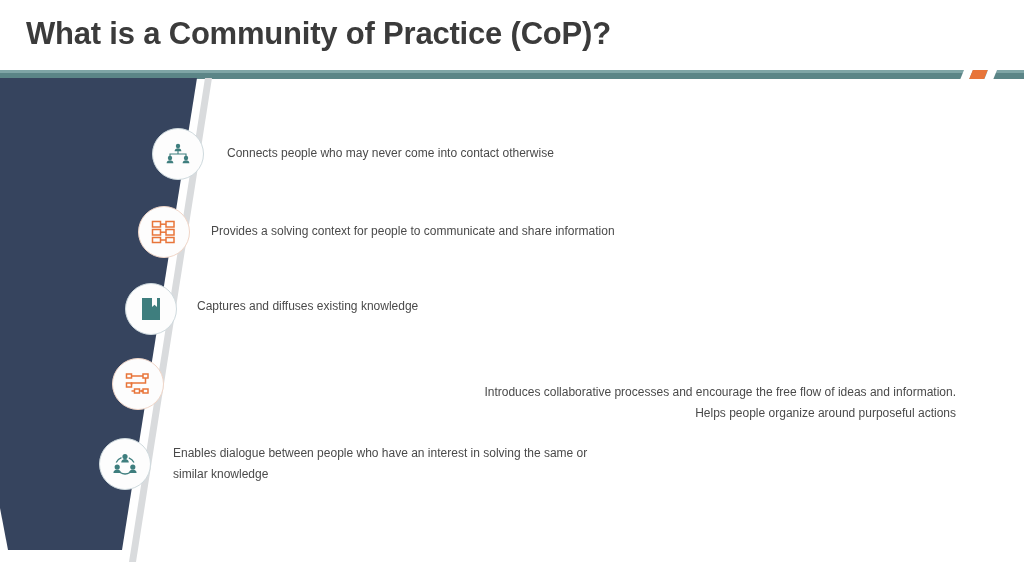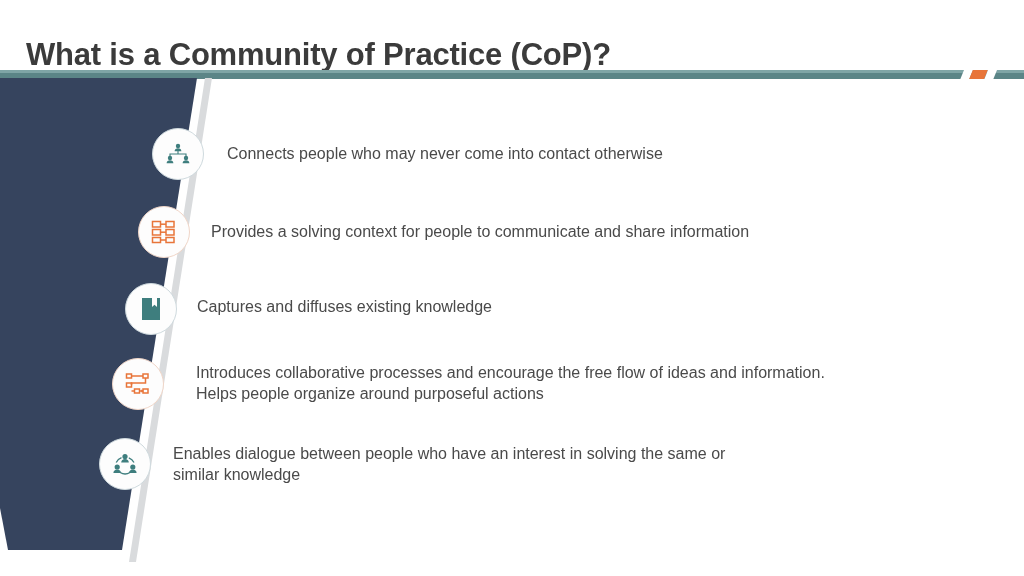--- a/index.html
+++ b/index.html
@@ -21,21 +21,20 @@
   
   #title {
     position: absolute;
     left: 26px;
     top: 16px;
     font-size: 31px;
     font-weight: bold;
     color: #3b3b3b;
     letter-spacing: -0.2px;
     white-space: nowrap;
-    margin-top: 21px;
   }
 
   
   #header-rule {
     position: absolute;
     left: 0;
     top: 70px;
     width: 1024px;
     height: 9px;
     background: #5b8587;
@@ -109,21 +108,21 @@
     box-sizing: border-box;
     display: flex;
     align-items: center;
     justify-content: center;
   }
   .circle.teal  { border: 1px solid #cfdade; }
   .circle.orange{ border: 1px solid #f0d6c8; }
 
   .row-text {
     position: absolute;
-    font-size: 16px;
+    font-size: 12px;
     color: #4a4a4a;
     line-height: 21px;
     white-space: pre-line;
   }
 
   svg { display: block; }
 </style>
 </head>
 <body>
 
@@ -205,21 +204,21 @@
             <rect x="9.5" y="17" width="5" height="4"></rect>
             <path d="M6.5 4 H18"></path>
             <path d="M20.5 6 V11 H6.5 V13"></path>
             <path d="M6.5 19 H9.5"></path>
             <path d="M14.5 19 H18"></path>
           </g>
           <path d="M16.2 17.4 L19 19 L16.2 20.6 z" fill="#e8753a"></path>
         </svg>
       </span>
     </div>
-    <div class="row-text" style="left:196px; top:362px; width:760px;">Introduces collaborative processes and encourage the free flow of ideas and information.
+    <div class="row-text" style="left:196px; top:382px; width:760px;text-align:right;">Introduces collaborative processes and encourage the free flow of ideas and information.
 Helps people organize around purposeful actions</div>
   </div>
 
   <div class="row">
     <div class="circle teal" style="left:99px; top:438px; width:52px; height:52px;">
       <span>
         <svg width="26" height="26" viewBox="0 0 26 26">
           <g fill="#3e7e7e">
             <circle cx="13" cy="5.5" r="2.6"></circle>
             <path d="M9.2 11.4c0-2.1 1.7-3.4 3.8-3.4s3.8 1.3 3.8 3.4z"></path>

